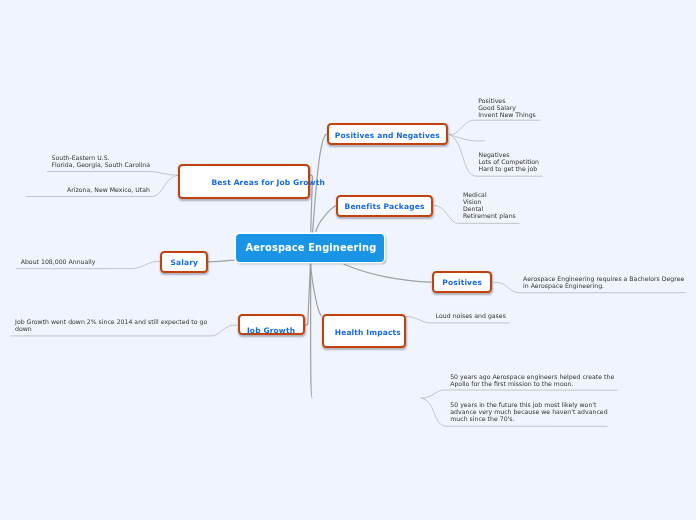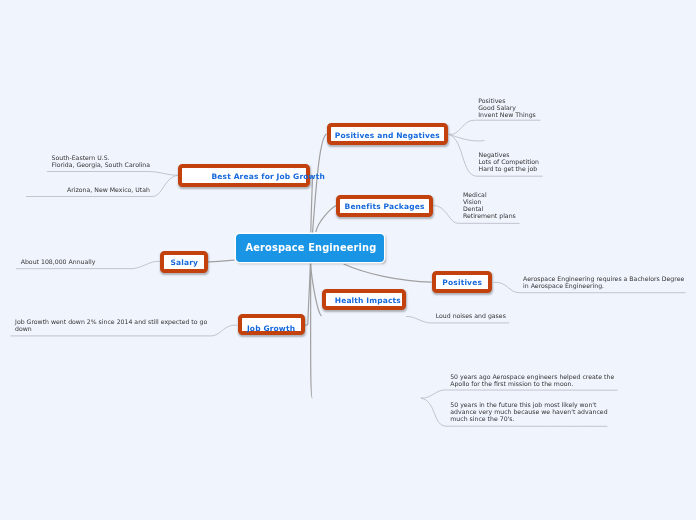--- a/index.html
+++ b/index.html
@@ -4,21 +4,21 @@
 <title>Mind Map</title>
 <style>
   html,body{margin:0;padding:0;}
   body{width:696px;height:520px;background:#f0f4fd;overflow:hidden;
        font-family:"DejaVu Sans",sans-serif;-webkit-font-smoothing:antialiased;}
   #map{position:relative;width:696px;height:520px;}
   svg#links{position:absolute;left:0;top:0;width:696px;height:520px;pointer-events:none;}
   .node{position:absolute;box-sizing:border-box;display:flex;align-items:center;justify-content:center;}
   .root{background:#1a94e5;color:#fff;font-weight:bold;font-size:9.8px;border-radius:4px;white-space:nowrap;
         box-shadow:0 0 0 1.5px #ffffff, 1.2px 1.8px 2.2px rgba(0,0,0,.30);letter-spacing:0.15px;text-align:right;}
-  .branch{background:#fff;color:#1468dd;font-weight:bold;font-size:7.5px;border:4px solid #c2410c;white-space:nowrap;
+  .branch{background:#fff;color:#1468dd;font-weight:bold;font-size:7.5px;border:2px solid #c2410c;white-space:nowrap;
           border-radius:4.5px;box-shadow:0.6px 1.2px 2px rgba(0,0,0,.28);letter-spacing:0.15px;}
   .branch span{position:relative;top:1.2px;}
   .node span, .leaf div{transform:translateZ(0);}
   .root span{position:relative;left:1.2px;}
   .leaf{position:absolute;color:#333;font-size:6.2px;line-height:7.05px;white-space:nowrap;}
   .leaf div{white-space:nowrap;}
 </style>
 </head>
 <body>
 
@@ -72,33 +72,33 @@
   </div>
 
   <div class="node branch" style="left:326.5px;top:123.3px;width:121.75px;height:22.1px;">
     <span>Positives and Negatives</span>
   </div>
 
   <div class="node branch" style="left:336px;top:195px;width:97.1px;height:21.5px;">
     <span>Benefits Packages</span>
   </div>
 
-  <div class="node branch" style="left:178.4px;top:164px;width:131.5px;height:23px;padding-left:48px;">
+  <div class="node branch" style="left:178.4px;top:164px;width:131.5px;height:35px;padding-left:48px;">
     <span>Best Areas for Job Growth</span>
   </div>
 
   <div class="node branch" style="left:160.3px;top:250.5px;width:48px;height:22.1px;">
     <span>Salary</span>
   </div>
 
   <div class="node branch" style="left:431.9px;top:270.8px;width:60.6px;height:22.0px;">
     <span>Positives</span>
   </div>
 
-  <div class="node branch" style="left:321.8px;top:289px;width:84.1px;height:21.0px;padding-left:8px;">
+  <div class="node branch" style="left:321.8px;top:314px;width:84.1px;height:34px;padding-left:8px;">
     <span>Health Impacts</span>
   </div>
 
   <div class="node branch" style="left:237.5px;top:314.4px;width:67.1px;height:21.1px;align-items:flex-end;">
     <span>Job Growth</span>
   </div>
 
 
   <div class="leaf" style="left:478.3px;top:96.7px;">
     <div>Positives</div>

